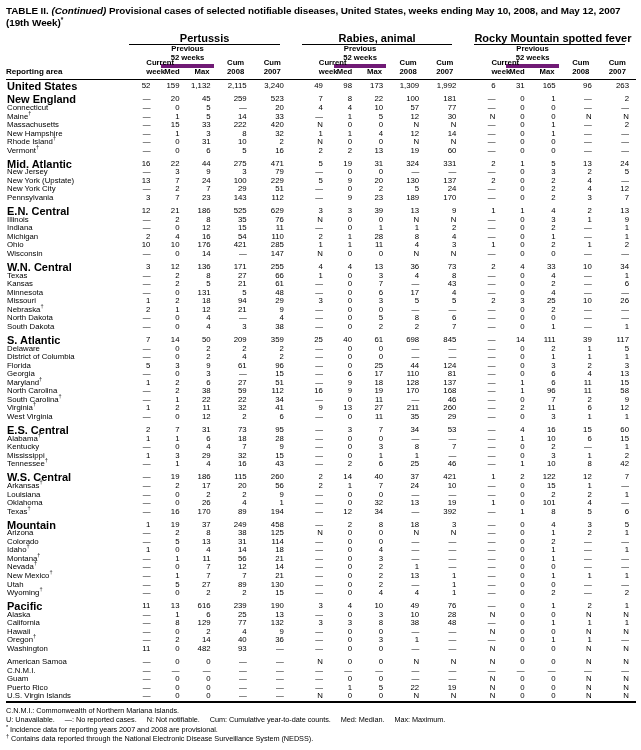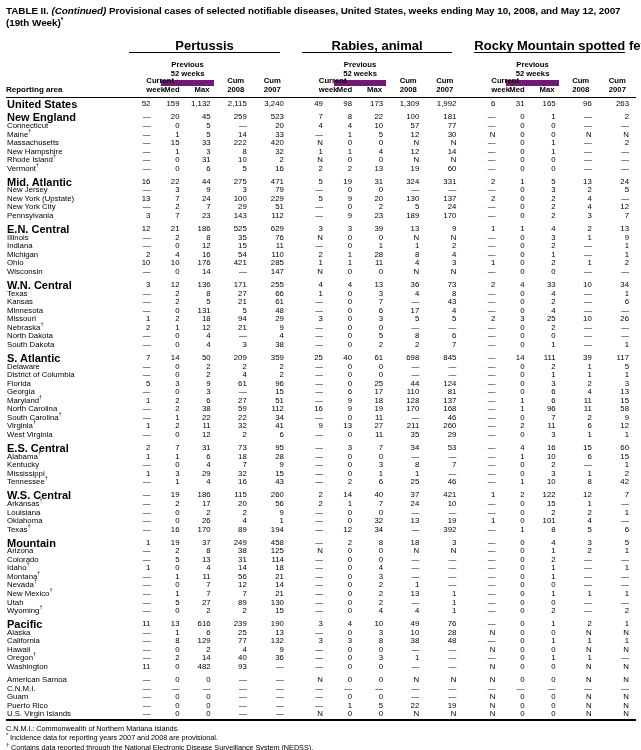--- a/index.html
+++ b/index.html
@@ -8,24 +8,24 @@
     padding:5px 5px 0 6px;background:#fff;color:#000;
     font-family:"Liberation Sans",sans-serif;overflow:hidden;
   }
   .title{font-size:9.9px;font-weight:bold;line-height:12.3px;letter-spacing:-0.05px;}
   .title .cont{font-style:italic;}
   .title sup{font-size:6.5px;}
   table{border-collapse:collapse;table-layout:fixed;width:630px;margin-top:4px;}
   th,td{padding:0;margin:0;vertical-align:bottom;}
   thead th{font-size:7.7px;font-weight:bold;line-height:8.8px;text-align:center;vertical-align:bottom;white-space:nowrap;}
   th.area-h{text-align:left;font-size:8px;padding-bottom:2px;}
-  .glabel{border-bottom:1px solid #000;margin:8px 11px;padding-bottom:2px;font-size:13px;}
+  .glabel{border-bottom:1px solid #000;margin:0 11px;padding-bottom:2px;font-size:11px;}
   th.cw div,th.cum{padding-bottom:2px;margin-left:28px;}
   th.prev div{padding-bottom:0;}
-  .prev-u{display:block;border-bottom:6px solid #701a75;padding-bottom:1px;margin:0 4px;}
+  .prev-u{display:block;border-bottom:4px solid #701a75;padding-bottom:1px;margin:0 4px;}
   th.mm{padding-bottom:2px;}
   tbody td{font-size:7.8px;line-height:8.55px;text-align:right;padding-right:7px;white-space:nowrap;}
   td.area{text-align:left;padding-right:0;padding-left:1px;}
   tr.b td.area{font-weight:bold;font-size:11px;}
   tr.us td{padding-top:2.5px;}
   tr.sec td{padding-top:4.6px;}
   tr.rule td{border-top:1.2px solid #000;height:0;line-height:0;font-size:0;padding:0;}
   tr.brule td{border-top:2.4px solid #000;}
   sup{font-size:5.6px;line-height:0;}
   .fns{margin-top:3px;font-size:7.3px;line-height:9.4px;letter-spacing:-0.05px;}
@@ -1321,16 +1321,17 @@
           <td class="num">N</td>
         </tr>
         <tr class="rule brule">
           <td colspan="16"></td>
         </tr>
       </tbody>
   </table>
 
   <div class="fns" id="fns">
       <div>C.N.M.I.: Commonwealth of Northern Mariana Islands.</div>
+      <div class="fn-legend"><span>U: Unavailable.</span><span>—: No reported cases.</span><span>N: Not notifiable.</span><span>Cum: Cumulative year-to-date counts.</span><span>Med: Median.</span><span>Max: Maximum.</span></div>
       <div class="fn-note"><sup>*</sup> Incidence data for reporting years 2007 and 2008 are provisional.</div>
       <div class="fn-note"><sup>†</sup> Contains data reported through the National Electronic Disease Surveillance System (NEDSS).</div>
     </div>
 </div>
 
 </body></html>

